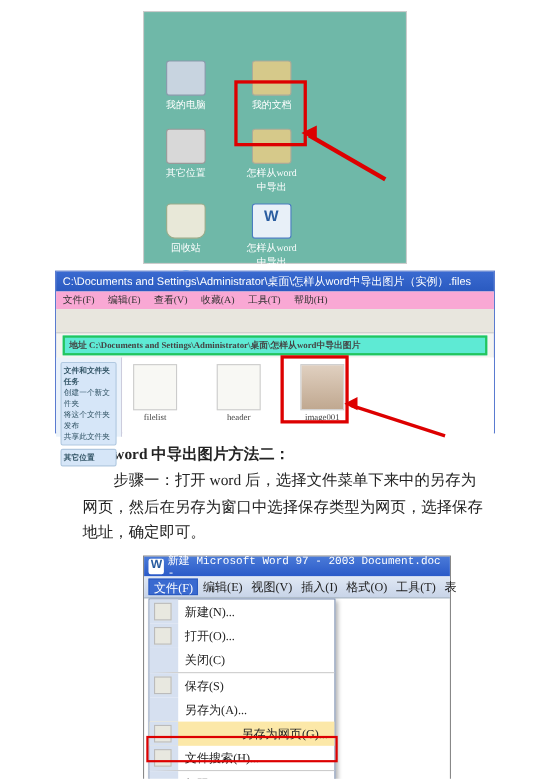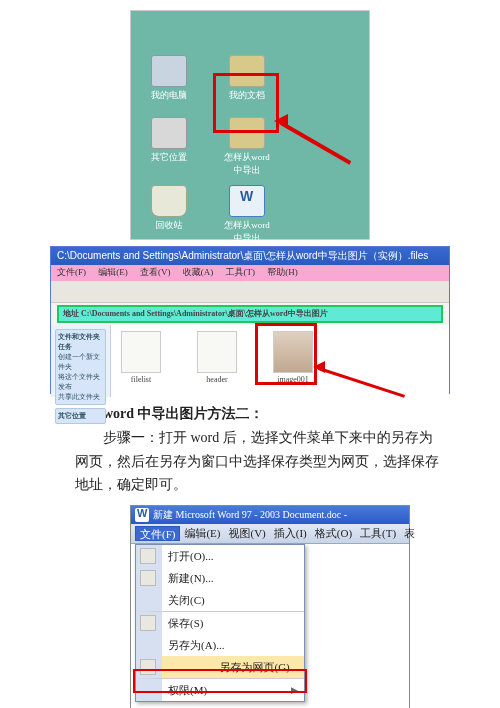--- a/index.html
+++ b/index.html
@@ -33,21 +33,21 @@
 .fitem.img .fic { background: linear-gradient(#e0d0c0,#c0a890); }
 .redbox2 { position: absolute; border: 3px solid #d00; }
 .ar2line { position: absolute; height: 3px; background: #d00; transform-origin: left center; }
 .ar2head { position: absolute; width: 0; height: 0; border-right: 12px solid #d00; border-top: 6px solid transparent; border-bottom: 6px solid transparent; }
 
 .txt { padding: 8px 60px 4px 75px; line-height: 1.7; }
 .bold { font-weight: bold; text-indent: 2em; }
 .para { text-indent: 2em; }
 
 .fig3 { width: 280px; height: 260px; margin: 4px 0 0 130px; border: 1px solid #888; background: #fff; position: relative; }
-.f3bar { height: 18px; background: linear-gradient(#4a7ad8,#2a5ac8); color: #fff; font-size: 10px; padding: 2px 4px; font-family: Liberation Serif, serif; display: flex; align-items: center; }
+.f3bar { height: 18px; background: linear-gradient(#4a7ad8,#2a5ac8); color: #fff; font-size: 10px; padding: 2px 4px; font-family: Liberation Mono, monospace; display: flex; align-items: center; }
 .f3bar .wic { width: 14px; height: 14px; background: #fff; border-radius: 2px; margin-right: 4px; position: relative; }
 .f3bar .wic::after { content:"W"; position:absolute; left:2px; top:-1px; color:#2a5da0; font-weight:bold; font-family:Arial; font-size:11px; }
 .f3menu { height: 20px; background: linear-gradient(#e0e8f4,#c8d4e8); font-size: 11px; padding: 2px 4px; display: flex; border-bottom: 1px solid #9ab; }
 .f3menu .mitem { padding: 0 4px; white-space: nowrap; }
 .f3menu .mfile { background: #3a6ad0; color: #fff; border: 1px solid #2a5ac0; }
 .f3drop { position: absolute; left: 4px; top: 38px; width: 170px; background: #fff; border: 1px solid #7a8eb0; box-shadow: 2px 2px 4px rgba(0,0,0,.3); }
 .f3drop .ditem { height: 22px; display: flex; align-items: center; padding: 0 6px; font-size: 11px; border-left: 26px solid #d6e0f0; position: relative; }
 .f3drop .ditem.sep { height: 0; border-top: 1px solid #ccc; border-left: 26px solid #d6e0f0; }
 .f3drop .ditem .dic { position: absolute; left: -22px; width: 16px; height: 16px; background: #e8e8e0; border: 1px solid #bbb; }
 .f3drop .ditem .arw { margin-left: auto; font-size: 9px; color: #666; }
@@ -122,41 +122,45 @@
     <div class="mitem">编辑(E)</div>
     <div class="mitem">视图(V)</div>
     <div class="mitem">插入(I)</div>
     <div class="mitem">格式(O)</div>
     <div class="mitem">工具(T)</div>
     <div class="mitem">表</div>
   </div>
   <div class="f3drop">
     <div class="ditem">
         <div class="dic"></div>
-        <span>打开(O)...</span>
+        <span>新建(N)...</span>
       </div>
     <div class="ditem">
         <div class="dic"></div>
-        <span>新建(N)...</span>
+        <span>打开(O)...</span>
       </div>
     <div class="ditem">
         <span>关闭(C)</span>
       </div>
     <div class="ditem sep"></div>
     <div class="ditem">
         <div class="dic"></div>
         <span>保存(S)</span>
       </div>
     <div class="ditem">
         <span>另存为(A)...</span>
       </div>
     <div class="ditem hl">
         <div class="dic"></div>
         <span>另存为网页(G)...</span>
       </div>
+    <div class="ditem">
+        <div class="dic"></div>
+        <span>文件搜索(H)...</span>
+      </div>
     <div class="ditem sep"></div>
     <div class="ditem">
         <span>权限(M)</span>
         <span class="arw">▶</span>
       </div>
 
   </div>
   <div class="redbox4" style="left:2px;top:163px;width:174px;height:24px"></div>
 </div>
 

